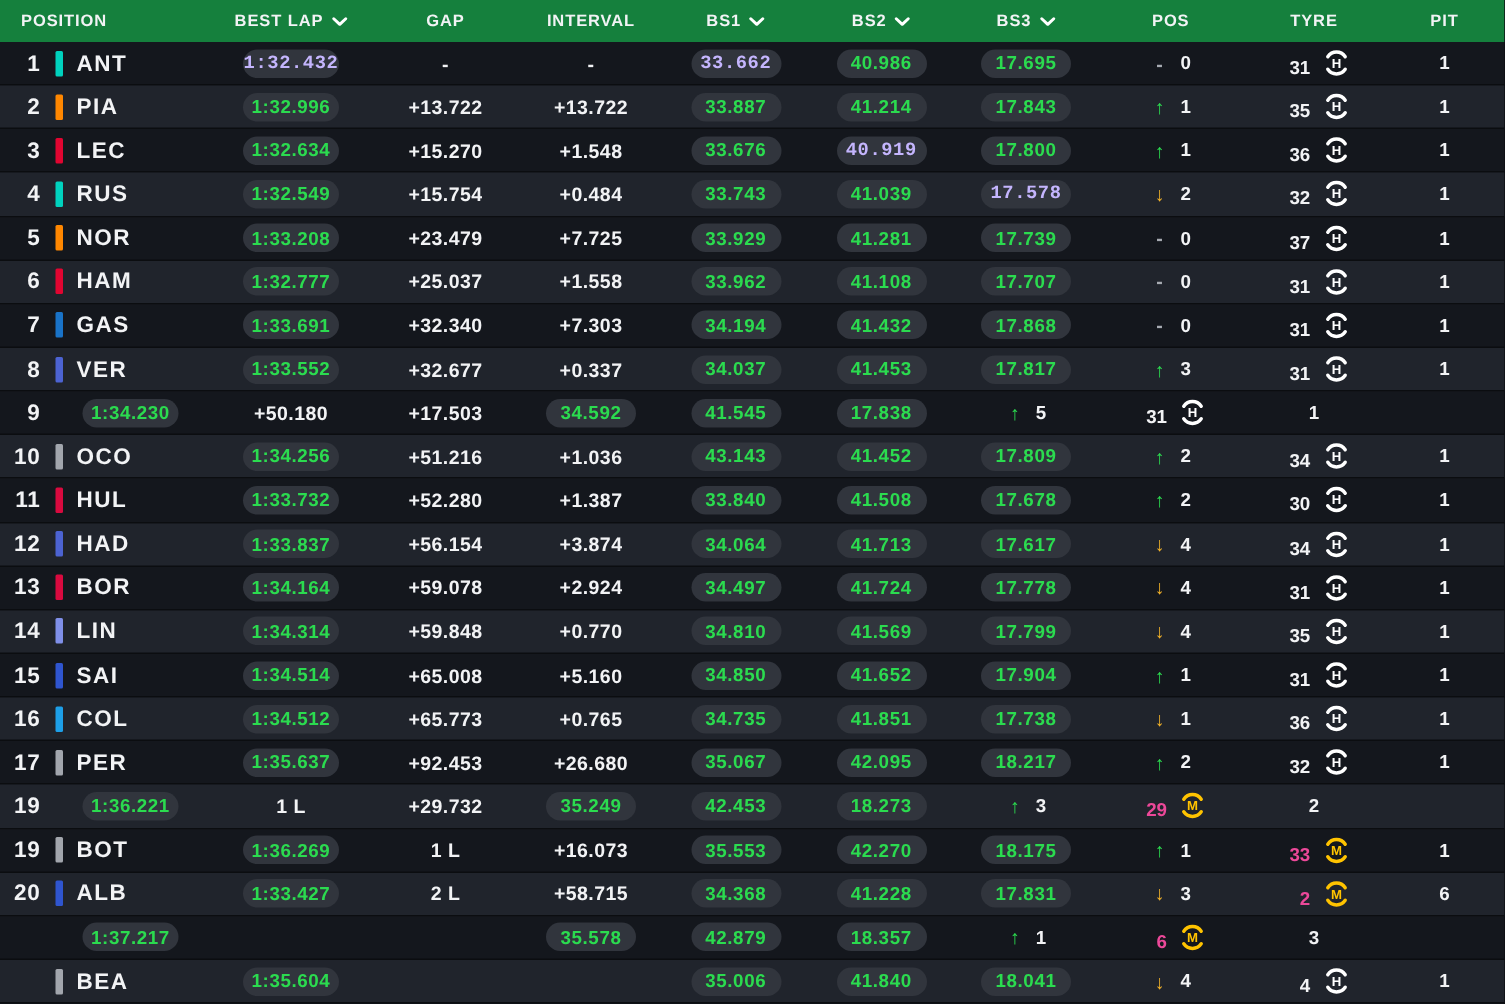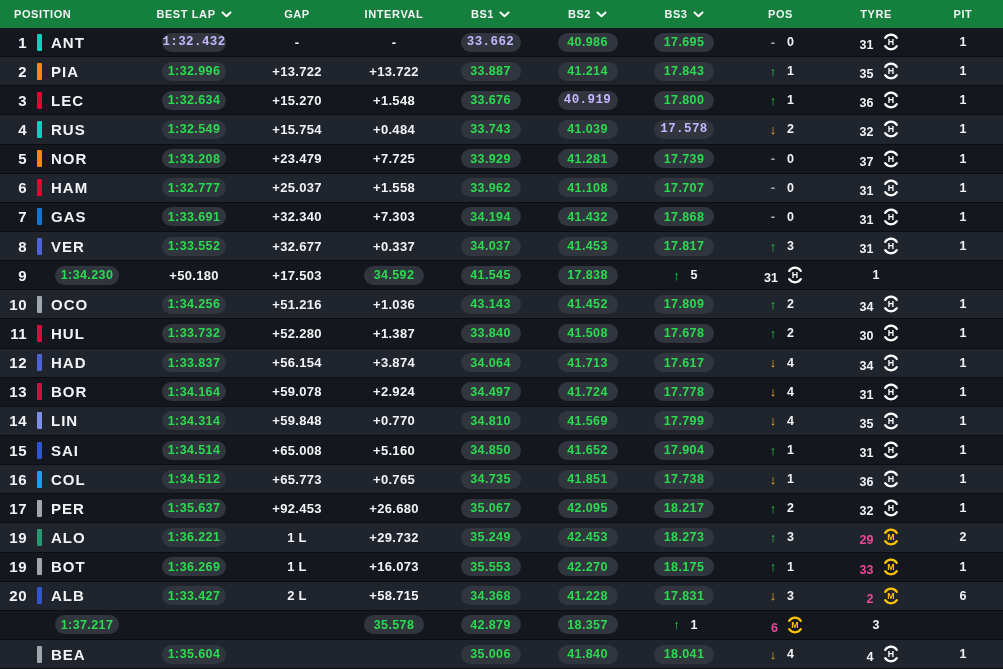--- a/index.html
+++ b/index.html
@@ -899,24 +899,20 @@
           <path d="M 4.2 5.8 A 7 7 0 0 1 15.8 5.8"></path>
           <path d="M 15.8 14.2 A 7 7 0 0 1 4.2 14.2"></path>
         </g>
         <text x="10" y="13.2" text-anchor="middle" font-size="8.8" font-weight="bold" fill="currentColor">H</text>
       </svg>
     </div>
     <div class="pit">1</div>
   </div>
       <div class="row grid even">
     <div class="pos-num">19</div>
-    <div class="driver">
-      <span class="team-bar" style="background: rgb(42, 153, 113);"></span>
-      <span class="code">ALO</span>
-    </div>
     <div class="center">
           <span class="pill">
             <span class="green">1:36.221</span>
           </span>
         </div>
     <div class="center">
           <span class="plain">1 L</span>
         </div>
     <div class="center">
           <span class="plain">+29.732</span>

